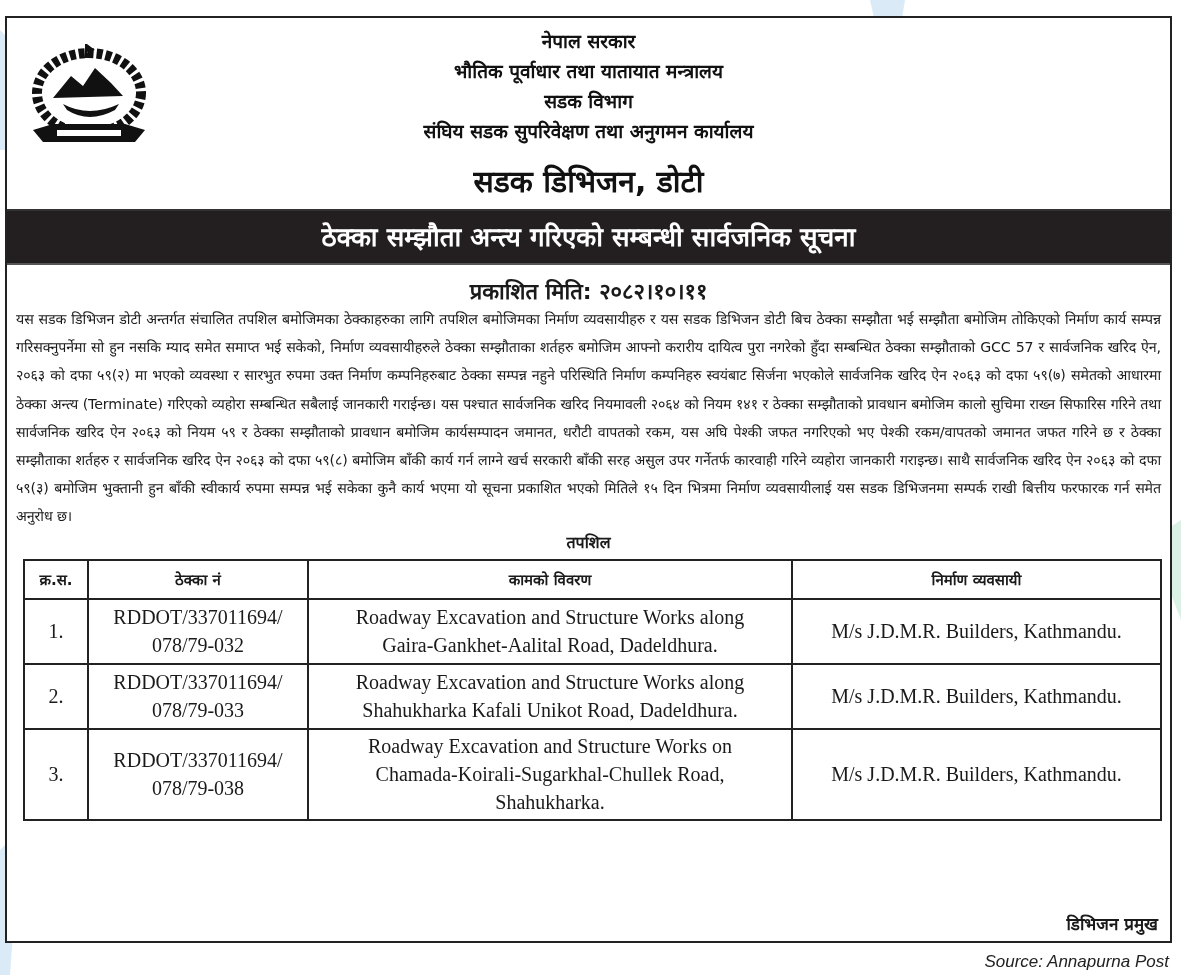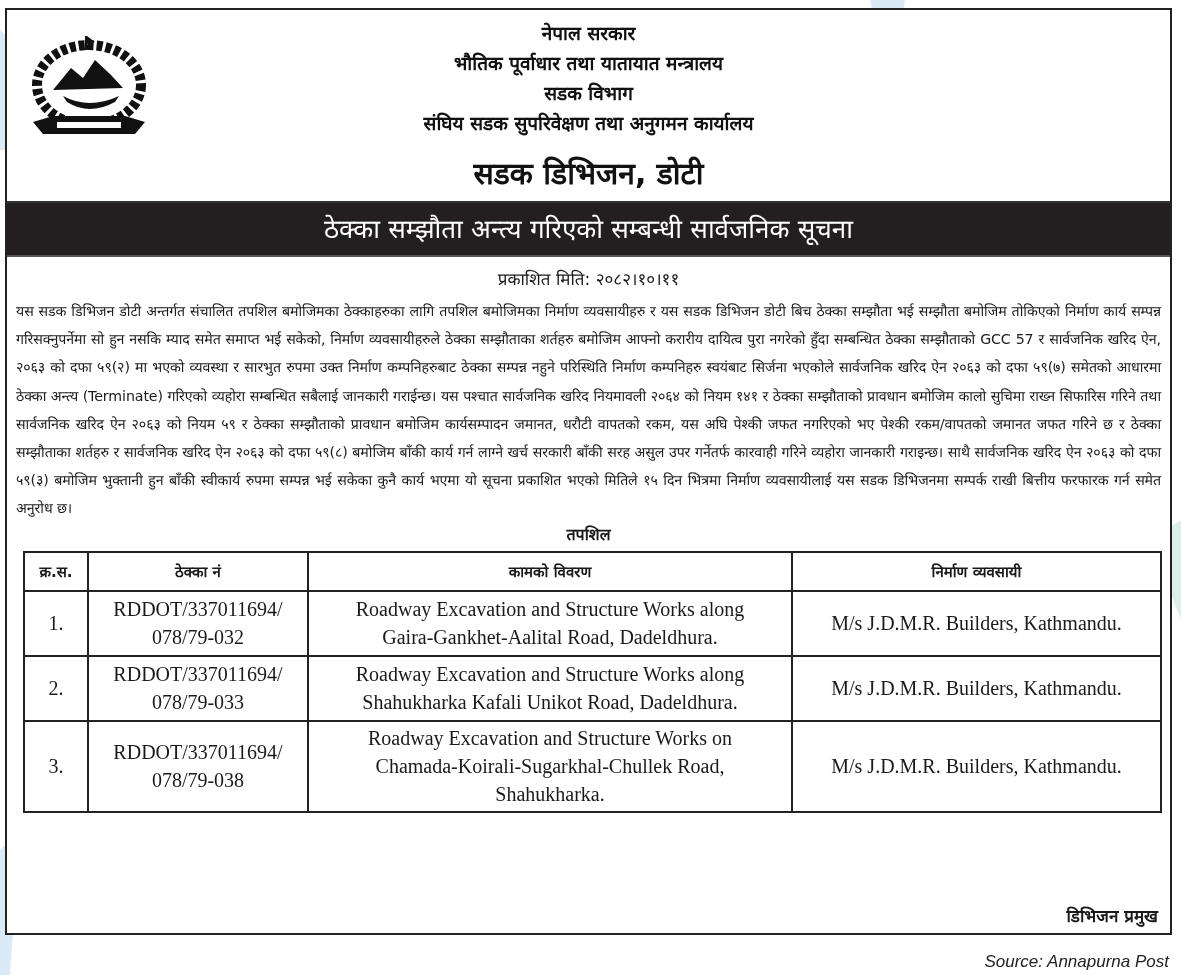--- a/index.html
+++ b/index.html
@@ -1,39 +1,39 @@
 <!DOCTYPE html>
 <html><head>
   <meta charset="utf-8">
   <style>
     html, body { margin: 0; padding: 0; background: #ffffff; }
     body {
       width: 1181px; height: 975px; position: relative; overflow: hidden;
       font-family: "DejaVu Serif", serif; color: #1a1a1a;
     }
     .frame {
-      position: absolute; left: 5px; top: 8px; width: 1167px; height: 927px;
+      position: absolute; left: 5px; top: 16px; width: 1167px; height: 927px;
       border: 2px solid #222; box-sizing: border-box; background: #fff;
     }
     .header { position: relative; height: 191px; border-bottom: 2px solid #333; }
     .emblem { position: absolute; left: 16px; top: 20px; width: 132px; height: 115px; }
     .head-lines { position: absolute; left: 0; right: 0; top: 8px; text-align: center; }
     .head-line {
       font-family: "DejaVu Sans", sans-serif; font-weight: bold;
       font-size: 19px; line-height: 30px; color: #111;
     }
     .head-line.big { font-size: 30px; line-height: 44px; margin-top: 14px; }
     .title-bar {
       height: 52px; background: #231f20; color: #fff; text-align: center;
-      font-family: "DejaVu Sans", sans-serif; font-weight: normal; font-size: 26px; line-height: 52px;
+      font-family: "DejaVu Sans", sans-serif; font-weight: bold; font-size: 26px; line-height: 52px;
       border-bottom: 2px solid #555;
     }
     .pub-date {
-      text-align: center; font-family: "DejaVu Sans", sans-serif; font-weight: normal;
-      font-size: 17px; margin-top: 10px; height: 24px;
+      text-align: center; font-family: "DejaVu Sans", sans-serif; font-weight: bold;
+      font-size: 22px; margin-top: 10px; height: 24px;
     }
     .body-text {
       margin: 6px 9px 0 9px; font-family: "DejaVu Sans", sans-serif;
       font-size: 14.2px; line-height: 28.2px; text-align: justify; color: #1a1a1a;
       letter-spacing: -0.1px;
     }
     .schedule-label {
       text-align: center; font-family: "DejaVu Sans", sans-serif; font-weight: bold;
       font-size: 16px; height: 22px;
     }

